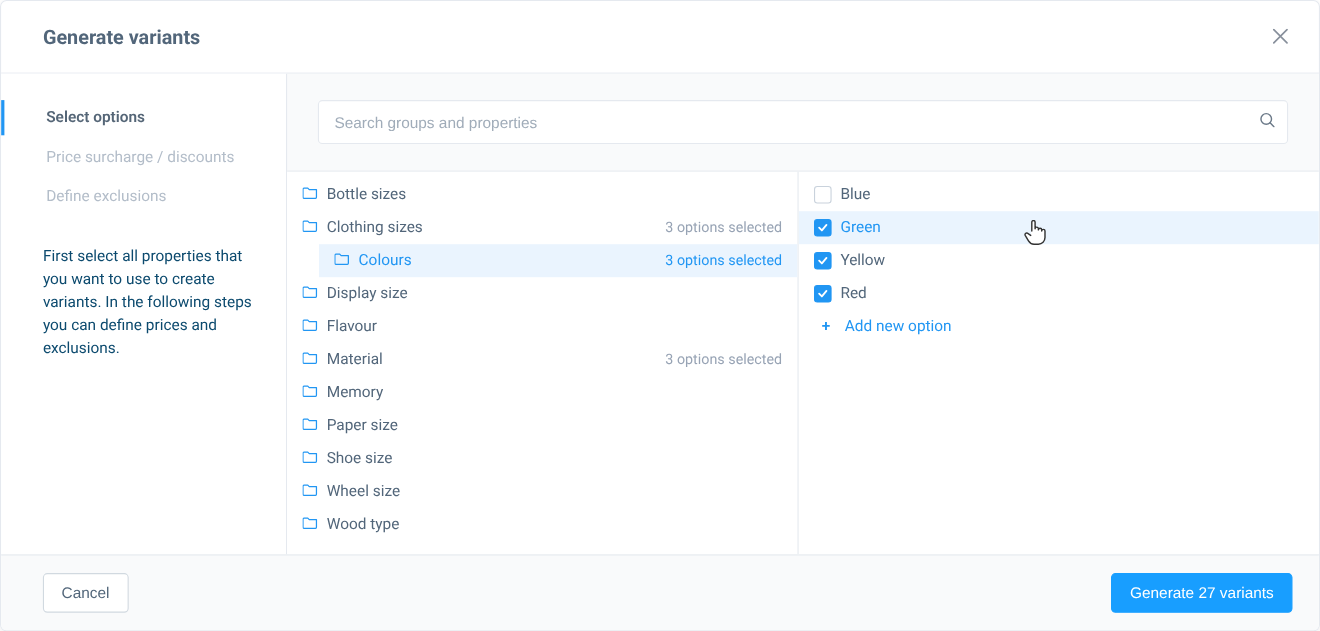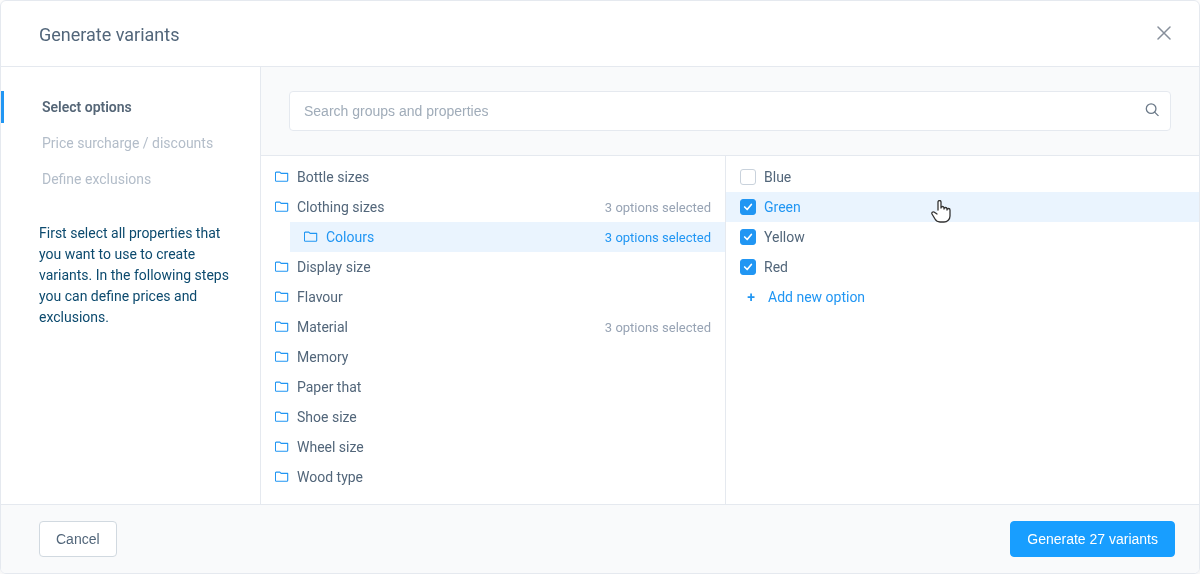--- a/index.html
+++ b/index.html
@@ -22,21 +22,21 @@
     }
     .modal-header {
       padding: 20px 24px 18px 38px;
       border-bottom: 1px solid #e5e9ef;
       display: flex;
       align-items: center;
       justify-content: space-between;
     }
     .modal-title {
       font-size: 18px;
-      font-weight: 400;
+      font-weight: 700;
       color: #52667a;
     }
     .close-btn {
       cursor: pointer;
       color: #878f9b;
       font-size: 16px;
       padding: 4px;
     }
     .modal-body {
       flex: 1;
@@ -296,21 +296,21 @@
             <div class="group-row">
               <span class="folder-icon"><svg width="14" height="14" viewBox="0 0 16 16">
                   <path d="M1.5 3.5 h4 l1.5 1.5 h7.5 v8 a1 1 0 0 1 -1 1 h-12 a1 1 0 0 1 -1 -1 v-8.5 a1 1 0 0 1 1 -1 z" fill="none" stroke="currentColor" stroke-width="1.3" stroke-linejoin="round"></path>
                 </svg></span>
               <span class="label">Memory</span>
             </div>
             <div class="group-row">
               <span class="folder-icon"><svg width="14" height="14" viewBox="0 0 16 16">
                   <path d="M1.5 3.5 h4 l1.5 1.5 h7.5 v8 a1 1 0 0 1 -1 1 h-12 a1 1 0 0 1 -1 -1 v-8.5 a1 1 0 0 1 1 -1 z" fill="none" stroke="currentColor" stroke-width="1.3" stroke-linejoin="round"></path>
                 </svg></span>
-              <span class="label">Paper that</span>
+              <span class="label">Paper size</span>
             </div>
             <div class="group-row">
               <span class="folder-icon"><svg width="14" height="14" viewBox="0 0 16 16">
                   <path d="M1.5 3.5 h4 l1.5 1.5 h7.5 v8 a1 1 0 0 1 -1 1 h-12 a1 1 0 0 1 -1 -1 v-8.5 a1 1 0 0 1 1 -1 z" fill="none" stroke="currentColor" stroke-width="1.3" stroke-linejoin="round"></path>
                 </svg></span>
               <span class="label">Shoe size</span>
             </div>
             <div class="group-row">
               <span class="folder-icon"><svg width="14" height="14" viewBox="0 0 16 16">
                   <path d="M1.5 3.5 h4 l1.5 1.5 h7.5 v8 a1 1 0 0 1 -1 1 h-12 a1 1 0 0 1 -1 -1 v-8.5 a1 1 0 0 1 1 -1 z" fill="none" stroke="currentColor" stroke-width="1.3" stroke-linejoin="round"></path>

